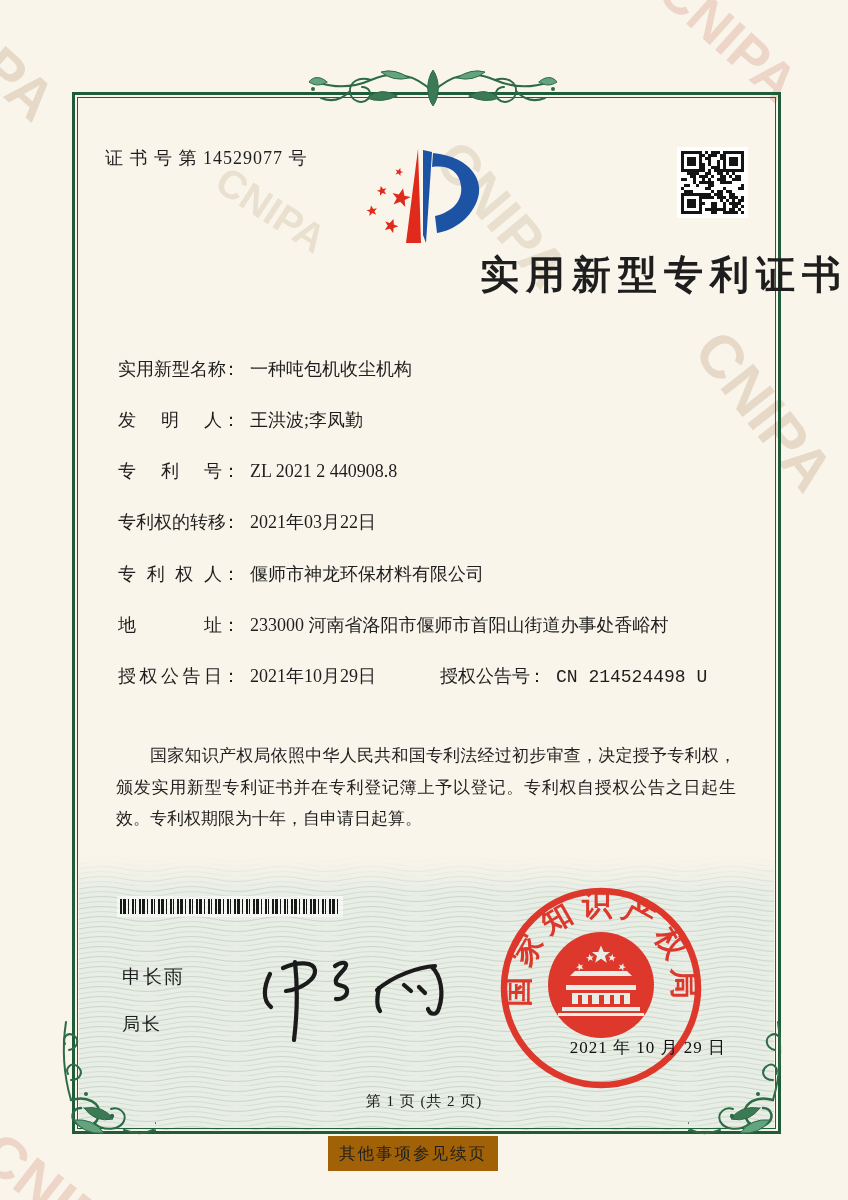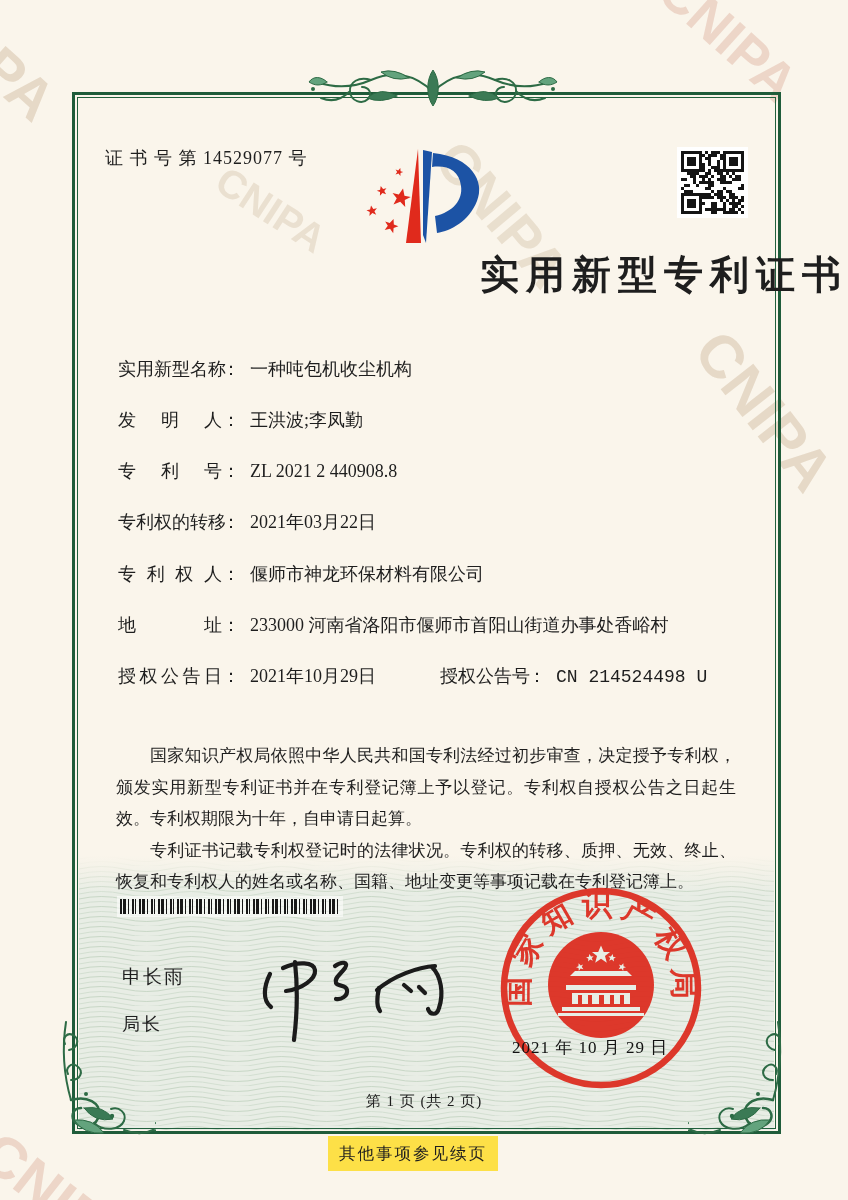--- a/index.html
+++ b/index.html
@@ -33,25 +33,25 @@
   .barcode{position:absolute;left:117px;top:896px;width:226px;height:21px;z-index:5;
            background:rgba(255,255,255,0.55);padding:0;}
   .barcode-bars{position:absolute;left:3px;top:3px;width:220px;height:15px;
     background:repeating-linear-gradient(90deg,#181818 0 2px,transparent 2px 3px,#181818 3px 6px,
       transparent 6px 8px,#181818 8px 9px,transparent 9px 12px,#181818 12px 14px,
       transparent 14px 15px,#181818 15px 16px,transparent 16px 19px);}
   .director-title{position:absolute;left:122px;top:1012px;font-size:18px;z-index:5;letter-spacing:2px;}
   .director-name{position:absolute;left:122px;top:964px;font-size:19px;z-index:5;letter-spacing:2px;}
   .signature{position:absolute;left:238px;top:912px;z-index:5;}
   .seal{position:absolute;left:494px;top:881px;z-index:5;opacity:0.93;}
-  .seal-date{position:absolute;left:512px;top:1036px;width:214px;text-align:left;
+  .seal-date{position:absolute;left:512px;top:1036px;width:214px;text-align:right;
              font-size:17px;letter-spacing:1px;color:#111;z-index:6;}
   .page-footer{position:absolute;left:0;top:1092px;width:848px;text-align:center;
                font-size:15px;letter-spacing:1px;z-index:5;}
-  .cont-box{position:absolute;left:328px;top:1136px;width:170px;height:35px;background:#fde047;
+  .cont-box{position:absolute;left:328px;top:1136px;width:170px;height:35px;background:#a16207;
             text-align:center;line-height:35px;font-size:16.5px;letter-spacing:2px;z-index:5;}
   .qr{position:absolute;left:677px;top:147px;background:#fff;padding:4px;z-index:5;}
   .qr-grid{display:grid;grid-template-columns:repeat(21,3px);grid-auto-rows:3px;}
   .qr-grid div{background:transparent;}
   .qr-grid div.on{background:#141414;}
   .logo{position:absolute;left:354px;top:142px;z-index:5;}
   .orn-top{position:absolute;left:303px;top:62px;z-index:4;}
   .orn-bl{position:absolute;left:56px;top:1020px;z-index:4;}
   .orn-br{position:absolute;left:688px;top:1020px;z-index:4;}
 </style>
@@ -615,21 +615,20 @@
 </div>
 <div class="field-row" style="top:664px">
   <span class="f-label">授权公告日</span><span class="f-colon">：</span><span class="f-value">2021年10月29日</span>
   <span class="grant-col2">
     <span class="f-label" style="width:88px">授权公告号</span><span class="f-colon">：</span><span class="f-value">CN 214524498 U</span>
   </span>
 </div>
 
 <div class="paras">
   <p>国家知识产权局依照中华人民共和国专利法经过初步审查，决定授予专利权，颁发实用新型专利证书并在专利登记簿上予以登记。专利权自授权公告之日起生效。专利权期限为十年，自申请日起算。</p>
-  <p>专利证书记载专利权登记时的法律状况。专利权的转移、质押、无效、终止、恢复和专利权人的姓名或名称、国籍、地址变更等事项记载在专利登记簿上。</p>
 </div>
 
 <div class="barcode">
     <div class="barcode-bars"></div>
   </div>
 
 <div class="director-title">局长</div>
 <div class="director-name">申长雨</div>
 
 <svg class="signature" width="230" height="140" viewBox="0 0 230 140">

